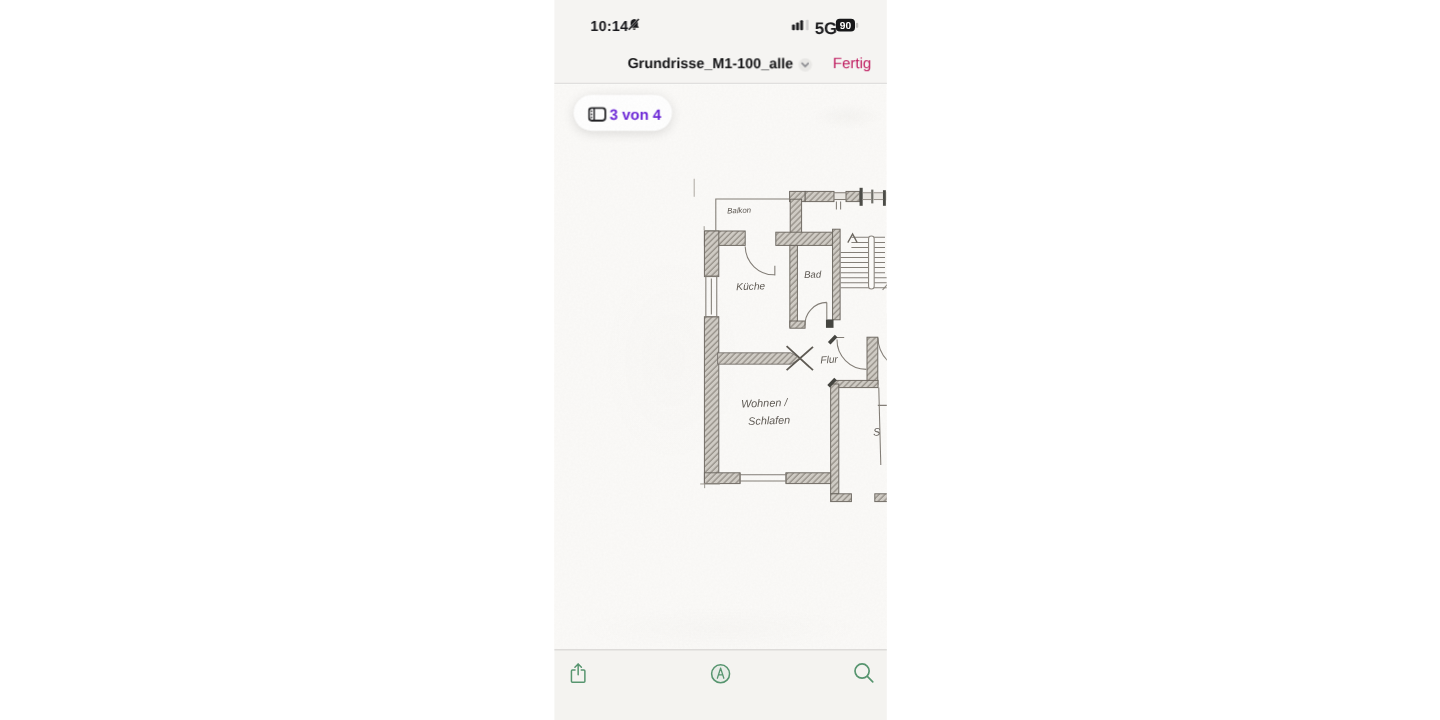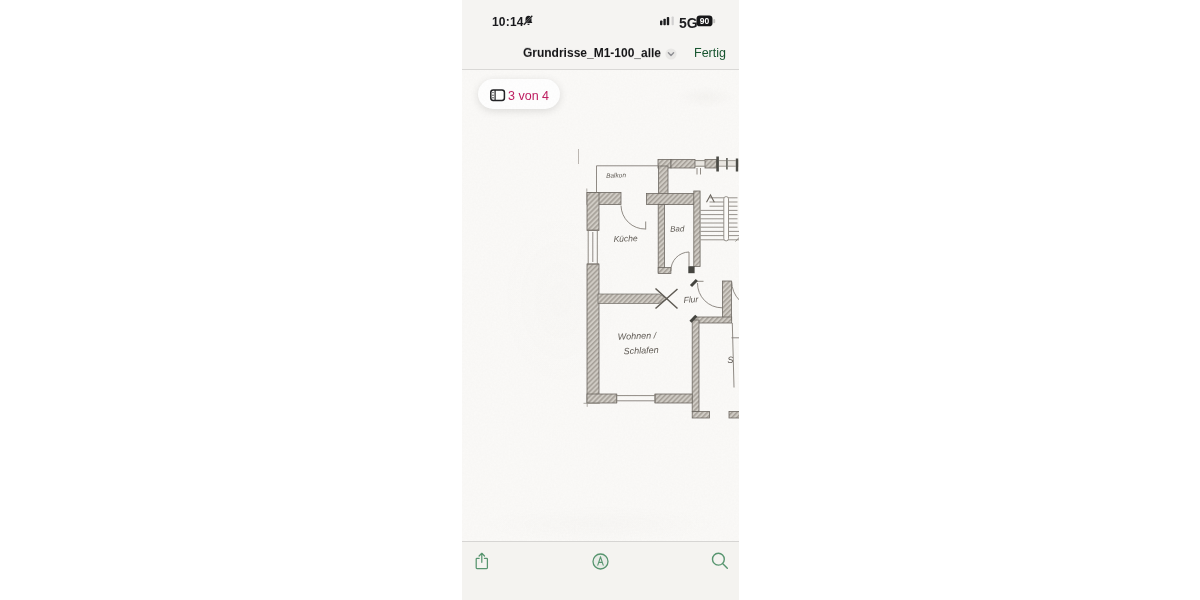--- a/index.html
+++ b/index.html
@@ -1,24 +1,24 @@
 <!DOCTYPE html>
 <html><head>
 <meta charset="utf-8">
 <style>
   html,body{margin:0;padding:0;}
   body{width:1200px;height:600px;background:#ffffff;font-family:"Liberation Sans",sans-serif;position:relative;overflow:hidden;}
   .phone{position:absolute;left:462px;top:0;width:277px;height:444px;}
   .topbar{position:absolute;left:0;top:0;width:277px;height:69px;background:#f5f4f2;border-bottom:1px solid #d9d8d6;}
   .time{position:absolute;left:29.5px;top:14.5px;font-size:12px;font-weight:bold;color:#16161a;letter-spacing:0.2px;transform:rotate(0.14deg) translateZ(0);}
   .title{position:absolute;left:0;top:46px;width:260px;text-align:center;font-size:12px;font-weight:bold;color:#141416;transform:rotate(0.12deg) translateZ(0);}
-  .fertig{position:absolute;right:13px;top:46px;font-size:12.5px;color:#14532d;transform:rotate(0.12deg) translateZ(0);}
+  .fertig{position:absolute;right:13px;top:46px;font-size:12.5px;color:#be185d;transform:rotate(0.12deg) translateZ(0);}
   .content{position:absolute;left:0;top:70px;width:277px;height:471px;background:#fbfaf8;}
   .pill{position:absolute;left:16px;top:9px;width:82px;height:30px;background:#ffffff;border-radius:15px;box-shadow:0 2px 9px rgba(0,0,0,0.12);}
-  .pilltext{position:absolute;left:46px;top:18.5px;font-size:12.5px;font-weight:normal;color:#be185d;transform:rotate(0.14deg) translateZ(0);}
+  .pilltext{position:absolute;left:46px;top:18.5px;font-size:12.5px;font-weight:bold;color:#6d28d9;transform:rotate(0.14deg) translateZ(0);}
   .toolbar{position:absolute;left:0;top:541px;width:277px;height:59px;background:#f4f3f0;border-top:1px solid #d6d5d3;}
 </style>
 </head>
 <body>
 
 <div class="phone">
 
   <div class="topbar">
 
     <div class="time">10:14</div>

